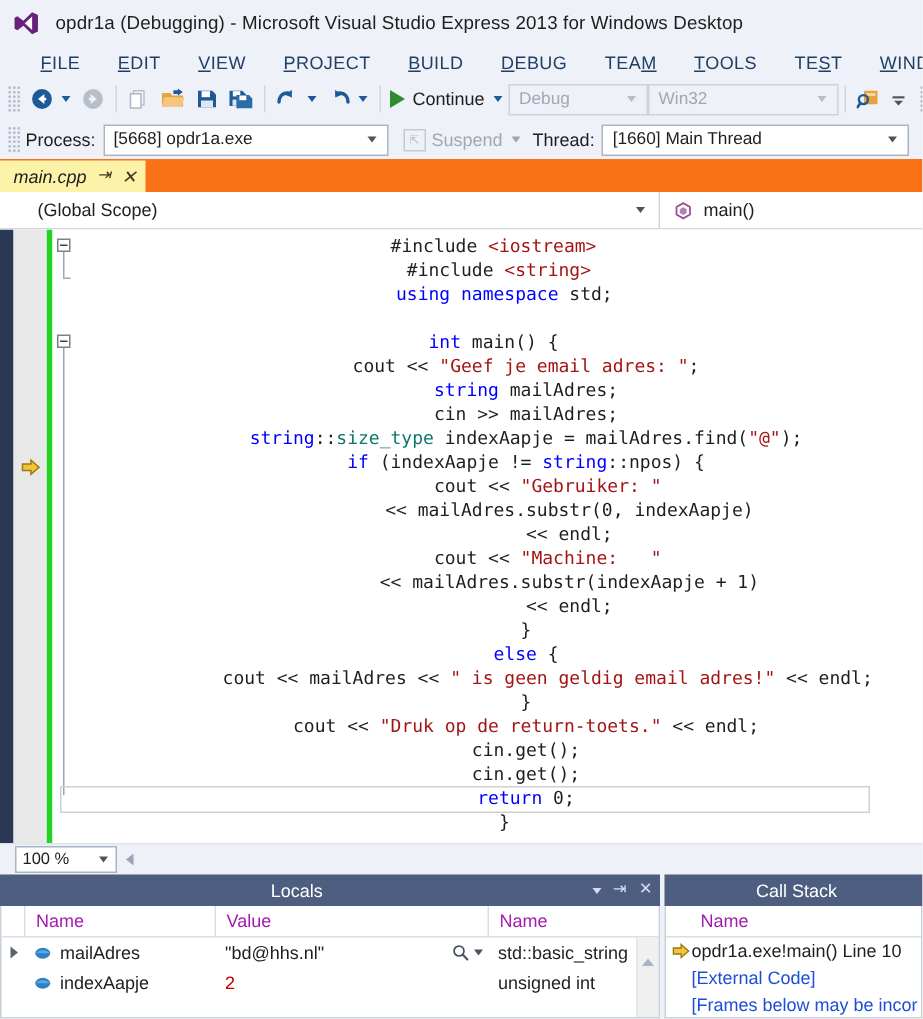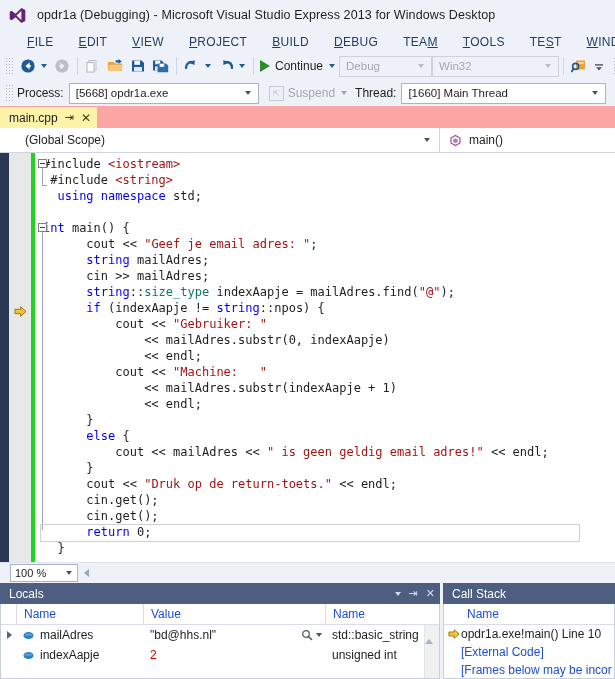--- a/index.html
+++ b/index.html
@@ -4,21 +4,21 @@
 <style>
   html,body{margin:0;padding:0;}
   body{
     width:615px;height:679px;overflow:hidden;
     background:#eef1f7;
     font-family:"Liberation Sans", sans-serif;
     font-size:12px;
     color:#1e1e1e;
     -webkit-font-smoothing:antialiased;
   }
-  .app{width:615px;height:679px;position:relative;background:#eef1f7;display:flex;flex-direction:column;}
+  .app{width:615px;height:679px;position:relative;background:#eef1f7;display:flex;flex-direction:column;text-align:center;}
 
   
   .titlebar{height:30px;background:#eef1f7;display:flex;align-items:center;padding-left:9px;flex:0 0 auto;}
   .vs-logo{width:17px;height:17px;position:relative;margin-right:11px;flex:0 0 auto;}
   .vs-logo svg{display:block;}
   .title-text{font-size:12.5px;color:#1e1e1e;letter-spacing:.1px;white-space:nowrap;}
 
   
   .menubar{height:23px;background:#eef1f7;display:flex;align-items:center;padding-left:27px;flex:0 0 auto;}
   .menu-item{font-size:12px;color:#1e3f66;margin-right:25px;white-space:nowrap;letter-spacing:.3px;cursor:default;}
@@ -43,21 +43,21 @@
   
   .toolbar2{height:26px;background:#eef1f7;display:flex;align-items:center;flex:0 0 auto;}
   .t2-label{font-size:12px;color:#1e1e1e;margin-right:5px;white-space:nowrap;}
   .combo{height:19px;border:1px solid #a8b3c4;background:#ffffff;display:flex;align-items:center;
     padding:0 0 0 6px;font-size:11.5px;color:#1e1e1e;flex:0 0 auto;justify-content:space-between;}
   .combo .ar{width:0;height:0;border-left:3.5px solid transparent;border-right:3.5px solid transparent;border-top:4px solid #4a5361;margin:0 7px 0 4px;}
   .suspend{display:flex;align-items:center;gap:4px;color:#a0a8b4;font-size:12px;margin:0 4px 0 0;flex:0 0 auto;}
   .suspend-ic{width:13px;height:13px;border:1px solid #c3cad6;color:#b9c0cb;font-size:8px;display:flex;align-items:center;justify-content:center;}
 
   
-  .tabstrip{height:22px;background:#fca5a5;display:flex;align-items:flex-end;flex:0 0 auto;}
+  .tabstrip{height:22px;background:#f97316;display:flex;align-items:flex-end;flex:0 0 auto;font-style:italic;}
   .tab{height:21px;background:#fdf3a8;display:flex;align-items:center;padding:0 6px 0 9px;gap:7px;cursor:default;}
   .tab-label{font-size:12px;color:#1e1e1e;}
   .tab-pin{font-size:11px;color:#3b3b20;line-height:1;}
   .tab-close{font-size:12px;color:#3b3b20;line-height:1;}
 
   
   .scopebar{height:24px;background:#ffffff;display:flex;align-items:stretch;flex:0 0 auto;border-bottom:1px solid #cfd6e2;}
   .scope-left{flex:1 1 auto;display:flex;align-items:center;justify-content:space-between;padding-left:25px;border-right:1px solid #cfd6e2;min-width:0;gap:44px;}
   .scope-text{font-size:12px;color:#1e1e1e;white-space:nowrap;overflow:hidden;}
   .scope-ar{width:0;height:0;border-left:3.5px solid transparent;border-right:3.5px solid transparent;border-top:4px solid #4a5361;margin:0 9px;flex:0 0 auto;}
@@ -100,21 +100,21 @@
   .bottom{height:96px;display:flex;flex:0 0 auto;background:#eef1f7;}
   .panel{display:flex;flex-direction:column;min-width:0;}
   .panel-locals{width:440px;flex:0 0 auto;border-right:3px solid #eef1f7;border-radius:12px;}
   .panel-callstack{flex:1 1 auto;}
   .panel-head{height:21px;background:#4d5e80;display:flex;align-items:center;padding:0 5px 0 9px;color:#ffffff;font-size:12px;flex:0 0 auto;}
   .panel-title{flex:1 1 auto;white-space:nowrap;}
   .ph-ic{margin-left:8px;color:#d7dced;font-size:11px;line-height:1;}
   .ph-ar{width:0;height:0;border-left:3.5px solid transparent;border-right:3.5px solid transparent;border-top:4px solid #d7dced;margin-left:8px;}
   .grid{flex:1 1 auto;background:#ffffff;display:flex;flex-direction:column;overflow:hidden;border:1px solid #c8cfdb;border-top:none;}
   .grid-head{height:20px;display:flex;background:#ffffff;border-bottom:1px solid #d8dde6;flex:0 0 auto;}
-  .gh{font-size:12px;color:#1d4ed8;display:flex;align-items:center;padding-left:7px;border-right:1px solid #d8dde6;box-sizing:border-box;}
+  .gh{font-size:12px;color:#a21caf;display:flex;align-items:center;padding-left:7px;border-right:1px solid #d8dde6;box-sizing:border-box;}
   .grid-body{flex:1 1 auto;position:relative;overflow:hidden;}
   .row{height:20px;display:flex;align-items:center;font-size:12px;}
   .cell{display:flex;align-items:center;box-sizing:border-box;overflow:hidden;white-space:nowrap;height:20px;}
   .expander{width:15px;display:flex;align-items:center;justify-content:center;flex:0 0 auto;}
   .tri{width:0;height:0;border-top:4px solid transparent;border-bottom:4px solid transparent;border-left:5px solid #5c6470;}
   .varic{width:11px;height:11px;flex:0 0 auto;margin-right:6px;}
   .valnum{color:#c00000;}
   .magnifier{margin-left:auto;display:flex;align-items:center;gap:3px;padding-right:4px;}
   .mag-ar{width:0;height:0;border-left:3.5px solid transparent;border-right:3.5px solid transparent;border-top:4px solid #4a5361;}
   .vscroll{position:absolute;right:0;top:0;width:14px;bottom:0;background:#f0f0f0;border-left:1px solid #dfe4ec;}

